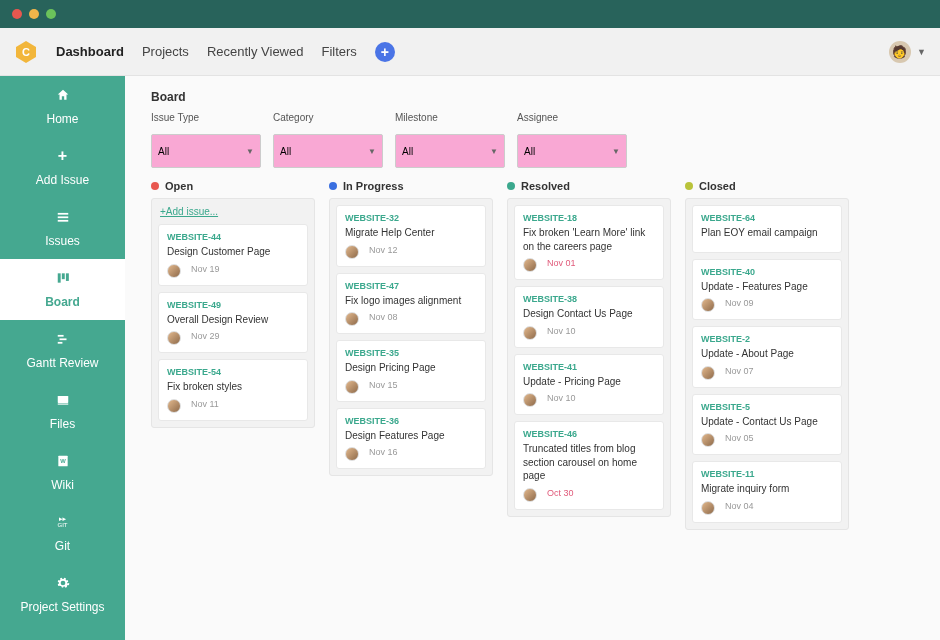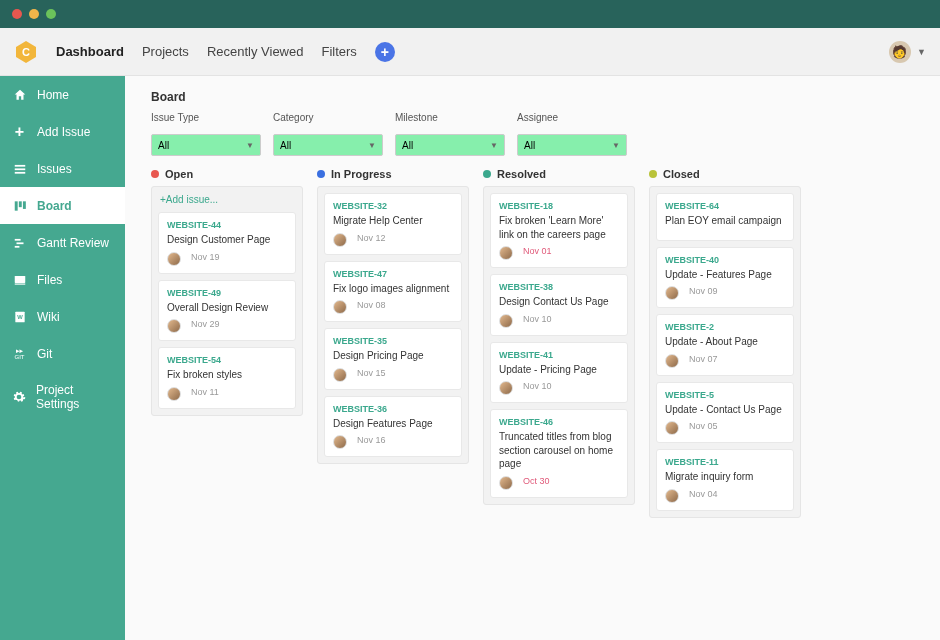--- a/index.html
+++ b/index.html
@@ -13,39 +13,39 @@
   .nav-link { color: #444; cursor: pointer; }
   .nav-link.first { font-weight: 600; color: #222; }
   .plus-btn { width: 20px; height: 20px; border-radius: 50%; background: #4a74e6; color: #fff; display: flex; align-items: center; justify-content: center; font-size: 14px; font-weight: 600; cursor: pointer; }
   .topbar-spacer { flex: 1; }
   .user { display: flex; align-items: center; gap: 6px; cursor: pointer; }
   .user .avatar { width: 22px; height: 22px; border-radius: 50%; background: #d8c8b0; display:flex;align-items:center;justify-content:center;font-size:12px; }
   .caret { font-size: 9px; color: #666; }
 
   .body { flex: 1; display: flex; overflow: hidden; }
   .sidebar { width: 125px; background: #45a890; color: #fff; display: flex; flex-direction: column; font-size: 12px; }
-  .side-item { display: flex; align-items: center; gap: 10px; padding: 11px 12px; cursor: pointer; }
+  .side-item { display: flex; align-items: center; gap: 10px; padding: 11px 12px; cursor: pointer; flex-direction: column; }
   .side-item.active { background: #fff; color: #45a890; font-weight: 600; }
   .side-item .icon { width: 15px; height: 15px; display:flex; align-items:center; justify-content:center; font-size:13px; }
   .side-item .git-icon { font-size: 7px; line-height:1; text-align:center; flex-direction: column; display:flex; }
 
   .main { flex: 1; background: #fafafa; padding: 14px 18px 10px 26px; overflow: auto; }
   .page-title { font-size: 12px; font-weight: 700; color: #333; margin-bottom: 8px; }
   .filters { display: flex; gap: 12px; margin-bottom: 12px; }
   .filter { width: 110px; }
   .filter-label { font-size: 10px; color: #555; margin-bottom: 11px; }
-  .filter-select { height: 22px; border: 1px solid #ccc; background: #86efac; font-size: 10px; padding: 0 6px; display: flex; align-items: center; justify-content: space-between; cursor: pointer; border-radius: 2px; }
+  .filter-select { height: 34px; border: 1px solid #ccc; background: #f9a8d4; font-size: 10px; padding: 0 6px; display: flex; align-items: center; justify-content: space-between; cursor: pointer; border-radius: 2px; }
   .filter-select .tri { font-size: 8px; color: #666; }
 
   .board { display: flex; gap: 14px; align-items: flex-start; }
-  .column { width: 152px; }
+  .column { width: 164px; }
   .col-head { display: flex; align-items: center; gap: 6px; font-size: 11px; font-weight: 700; color: #333; margin-bottom: 6px; }
   .dot { width: 8px; height: 8px; border-radius: 50%; }
   .col-body { background: #f2f2f2; border: 1px solid #e5e5e5; border-radius: 3px; padding: 6px; display: flex; flex-direction: column; gap: 6px; }
-  .add-issue { font-size: 10px; color: #3ba88d; cursor: pointer; padding: 1px 2px; }
+  .add-issue { font-size: 10px; color: #3ba88d; cursor: pointer; padding: 1px 2px; text-decoration: underline; }
   .card { background: #fff; border: 1px solid #e8e8e8; border-radius: 3px; padding: 7px 8px; }
   .card-id { font-size: 9px; color: #3ba88d; font-weight: 600; margin-bottom: 3px; }
   .card-title { font-size: 10px; color: #333; line-height: 1.35; margin-bottom: 5px; }
   .card-meta { display: flex; align-items: flex-start; gap: 10px; }
   .card-avatar { width: 14px; height: 14px; border-radius: 50%; background: linear-gradient(135deg,#e2b88d,#8e6a4a); border:1px solid #ddd; }
   .card-date { font-size: 9px; color: #999; }
   .card-date.red { color: #e05a7a; }
 </style>
 </head>
 <body>

